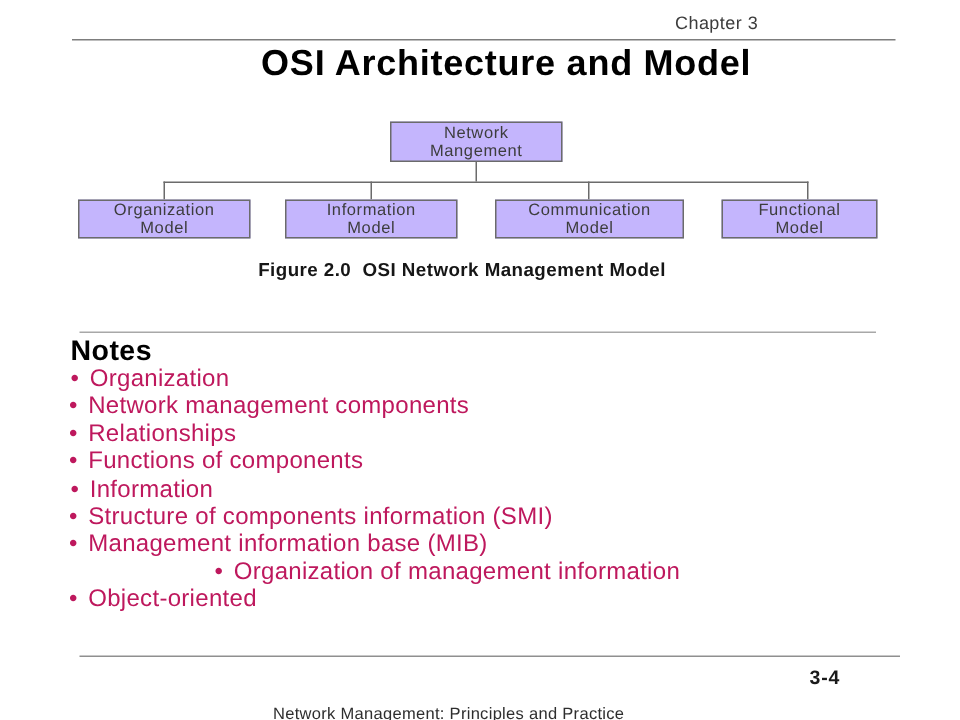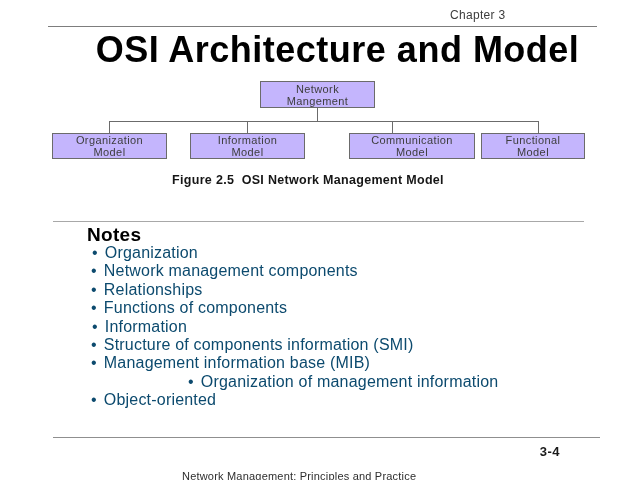--- a/index.html
+++ b/index.html
@@ -16,35 +16,35 @@
   .chapter {
     position: absolute; top: 8px; left: 450px; width: 142px;
     font-size: 12px; color: #3c3c3c; letter-spacing: .3px;
   }
   .rule-top {
     position: absolute; left: 48px; top: 26px; width: 549px; height: 1px;
     background: #7d7d7d;
   }
   .title {
     position: absolute; left: 50px; top: 29px; width: 575px;
-    text-align: center; font-size: 36px; font-weight: bold; color: #000;
+    text-align: center; font-size: 24px; font-weight: bold; color: #000;
     letter-spacing: .5px; white-space: nowrap;
   }
 
   
   .box {
     position: absolute; border: 1px solid #6b6b6b; background: #c4b5fd;
     display: flex; flex-direction: column; align-items: center; justify-content: center;
     font-size: 11px; line-height: 12px; color: #3d3d3d;
     letter-spacing: .4px; text-align: center; box-sizing: border-box;
   }
   .box-root { left: 260px; top: 81px; width: 115px; height: 27px; }
   .box-c0 { left: 52px;  top: 133px; width: 115px; height: 26px; }
   .box-c1 { left: 190px; top: 133px; width: 115px; height: 26px; }
-  .box-c2 { left: 349px; top: 133px; width: 126px; height: 26px; justify-content: flex-end; }
+  .box-c2 { left: 330px; top: 133px; width: 126px; height: 26px; justify-content: flex-end; }
   .box-c3 { left: 481px; top: 133px; width: 104px; height: 26px; }
 
   .conn { position: absolute; background: #6b6b6b; }
   .conn.v { width: 1px; }
   .conn.h { height: 1px; }
   .conn-root { left: 317px; top: 108px; height: 13px; }
   .conn-bus  { left: 109px; top: 121px; width: 430px; }
   .conn-d0 { left: 109px; top: 121px; height: 12px; }
   .conn-d1 { left: 247px; top: 121px; height: 12px; }
   .conn-d2 { left: 392px; top: 121px; height: 12px; }
@@ -56,27 +56,26 @@
     letter-spacing: .3px; white-space: pre;
   }
 
   
   .notes-rule {
     position: absolute; left: 53px; top: 221px; width: 531px; height: 1px;
     background: #a8a8a8;
   }
   .notes-heading {
     position: absolute; left: 47px; top: 224px;
-    font-size: 19px; font-weight: bold; color: #000; letter-spacing: .3px; margin-left: 40px;
+    font-size: 19px; font-weight: bold; color: #000; letter-spacing: .3px;
   }
   .notes-list { position: absolute; left: 0; top: 244px; width: 640px; }
   .note-line {
-    line-height: 18.4px; font-size: 16px; color: #0c4a6e; letter-spacing: .2px;
+    line-height: 18.4px; font-size: 16px; color: #be185d; letter-spacing: .2px;
     white-space: nowrap;
-    margin-left: 45px;
   }
   .lvl1 { padding-left: 47px; }
   .lvl2 { padding-left: 46px; }
   .lvl3 { padding-left: 143px; }
   .bullet { margin-right: 7px; }
 
   
   .footer-rule {
     position: absolute; left: 53px; top: 437px; width: 547px; height: 1px;
     background: #8f8f8f;
@@ -125,21 +124,21 @@
     <div class="box box-c2">
       <span>Communication</span>
       <span>Model</span>
     </div>
     <div class="box box-c3">
       <span>Functional</span>
       <span>Model</span>
     </div>
   </div>
 
-  <div class="caption">Figure 2.5  OSI Network Management Model</div>
+  <div class="caption">Figure 2.0  OSI Network Management Model</div>
 
   <div class="notes-rule"></div>
   <div class="notes-heading">Notes</div>
 
   <div class="notes-list">
     <div class="note-line lvl1"><span class="bullet">•</span><span>Organization</span></div>
     <div class="note-line lvl2"><span class="bullet">•</span><span>Network management components</span></div>
     <div class="note-line lvl2"><span class="bullet">•</span><span>Relationships</span></div>
     <div class="note-line lvl2"><span class="bullet">•</span><span>Functions of components</span></div>
     <div class="note-line lvl1"><span class="bullet">•</span><span>Information</span></div>

